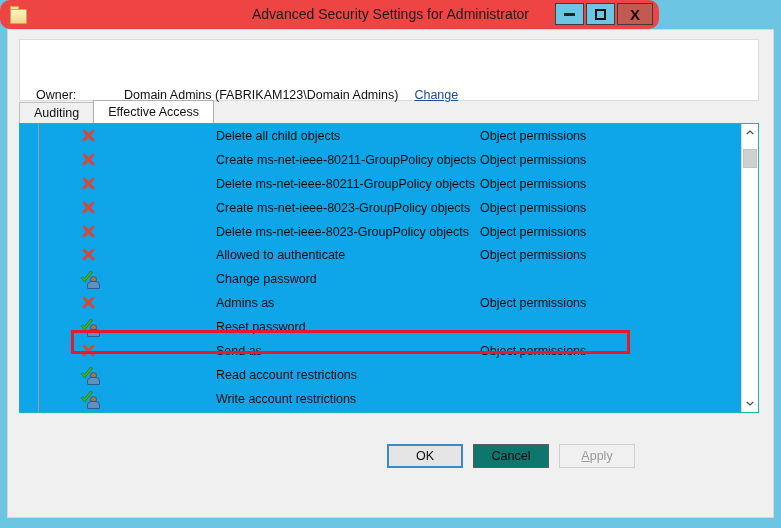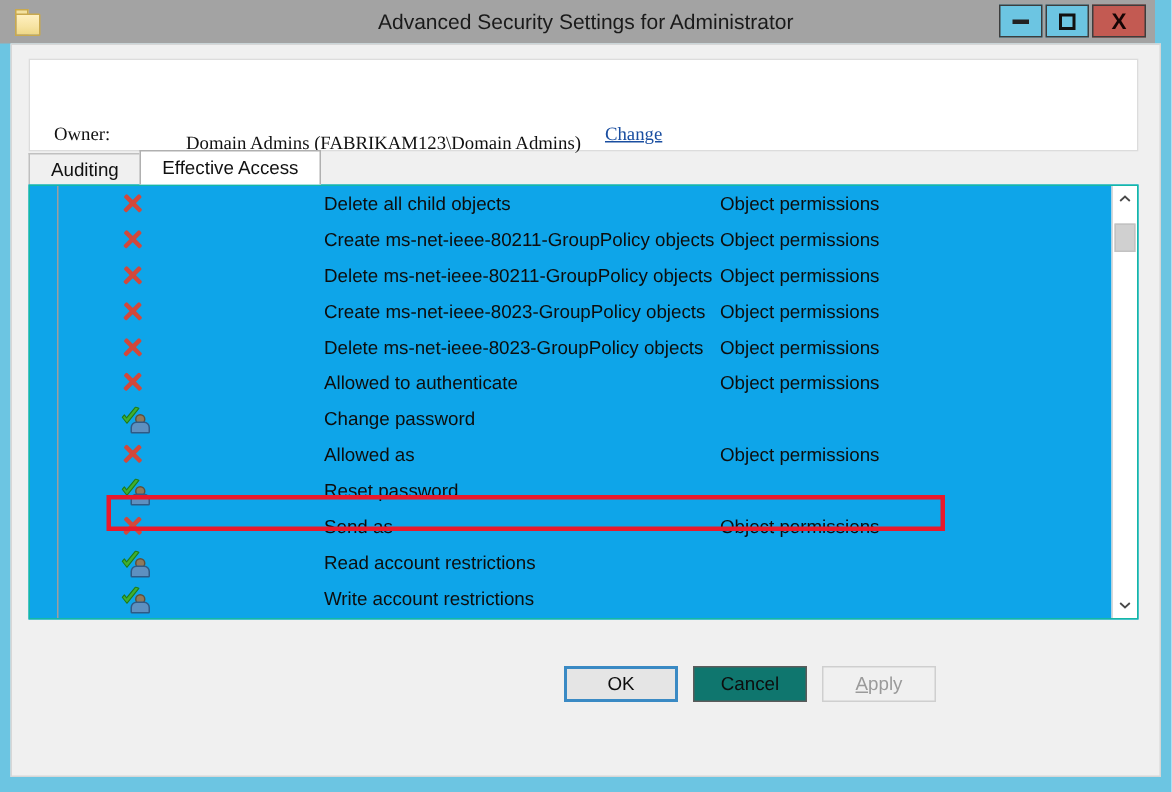--- a/index.html
+++ b/index.html
@@ -19,25 +19,26 @@
     height: 528px;
     background: #6cc5e2;
     box-sizing: border-box;
     overflow: hidden;
   }
 
   
   .titlebar {
     position: absolute;
     left: 0; top: 0;
-    width: 770px;
+    width: 659px;
     height: 29px;
-    background: #a3a3a3;
+    background: #ef4444;
     display: flex;
     align-items: center;
+    border-radius: 10px;
   }
   .title-icon {
     position: absolute;
     left: 10px;
     top: 6px;
     width: 16px;
     height: 17px;
   }
   .folder-body {
     position: absolute;
@@ -134,22 +135,21 @@
     height: 62px;
     background: #ffffff;
     border: 1px solid #dcdcdc;
     box-sizing: border-box;
   }
   .owner-row {
     position: absolute;
     left: 16px;
     top: 36px;
     display: flex;
-    align-items: center;
-    font-family: Liberation Serif, serif;
+    align-items: flex-end;
   }
   .owner-label {
     width: 88px;
     font-size: 12.5px;
     color: #111;
   }
   .owner-value {
     font-size: 12.5px;
     color: #111;
     margin-top: 12px;
@@ -343,21 +343,21 @@
     height: 24px;
     border: 3px solid #e8192c;
     box-sizing: border-box;
     pointer-events: none;
     z-index: 5;
   }
 
   
   .footer {
     position: absolute;
-    left: 0;
+    left: 11px;
     bottom: 0;
     width: 629px;
     height: 92px;
   }
   .btnrow {
     position: absolute;
     right: 13px;
     top: 19px;
     display: flex;
     gap: 10px;
@@ -512,21 +512,21 @@
               <div class="cell-name">Change password</div>
               <div class="cell-type"></div>
             </div>
             <div class="row">
               <div class="cell-icon">
                 <div class="ic-x">
                   <i></i>
                   <i></i>
                 </div>
               </div>
-              <div class="cell-name">Allowed as</div>
+              <div class="cell-name">Admins as</div>
               <div class="cell-type">Object permissions</div>
             </div>
             <div class="row">
               <div class="cell-icon">
                 <div class="ic-allow">
                   <div class="person">
                     <div class="head"></div>
                     <div class="body"></div>
                   </div>
                   <div class="check">

